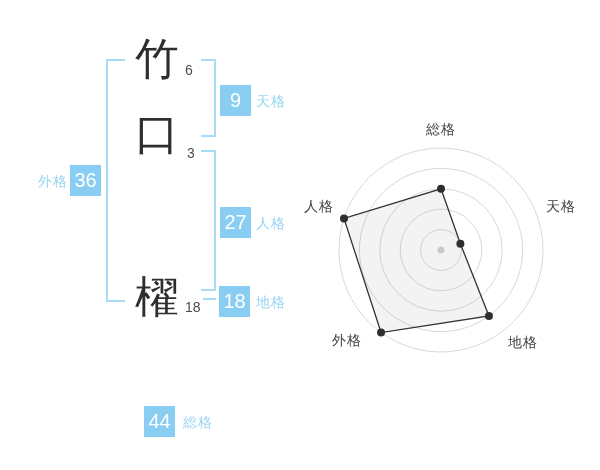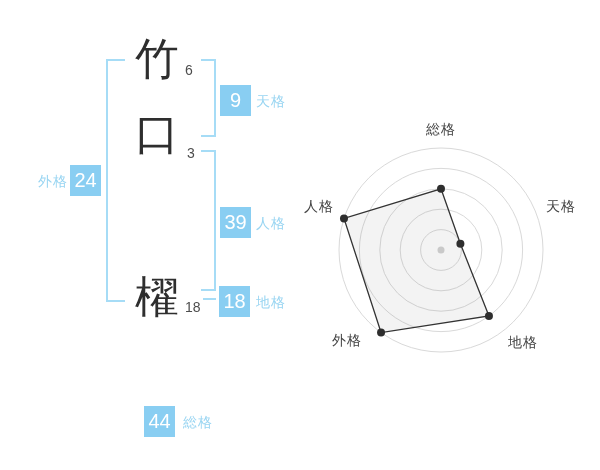--- a/index.html
+++ b/index.html
@@ -55,28 +55,28 @@
   <div class="stroke-num" style="left:185px;top:300px">18</div>
 
   <div class="bracket bracket-left" id="bracket-gaikaku"></div>
   <div class="bracket bracket-right" id="bracket-tenkaku"></div>
   <div class="bracket bracket-right" id="bracket-jinkaku"></div>
   <div class="tick-chikaku"></div>
 
   <div class="value-box" style="left:220px;top:85px">9</div>
   <div class="cat-label" style="left:256px;top:94px">天格</div>
 
-  <div class="value-box" style="left:220px;top:207px">39</div>
+  <div class="value-box" style="left:220px;top:207px">27</div>
   <div class="cat-label" style="left:256px;top:216px">人格</div>
 
   <div class="value-box" style="left:219px;top:286px">18</div>
   <div class="cat-label" style="left:256px;top:295px">地格</div>
 
   <div class="cat-label" style="left:38px;top:174px">外格</div>
-  <div class="value-box" style="left:70px;top:165px">24</div>
+  <div class="value-box" style="left:70px;top:165px">36</div>
 
   <div class="value-box" style="left:144px;top:406px">44</div>
   <div class="cat-label" style="left:183px;top:415px">総格</div>
 
   <svg id="radar-svg" width="600" height="470" viewBox="0 0 600 470">
       <circle cx="441" cy="250" r="102" fill="none" stroke="#d9d9d9" stroke-width="1"></circle>
       <circle cx="441" cy="250" r="81.6" fill="none" stroke="#d9d9d9" stroke-width="1"></circle>
       <circle cx="441" cy="250" r="61.2" fill="none" stroke="#d9d9d9" stroke-width="1"></circle>
       <circle cx="441" cy="250" r="40.8" fill="none" stroke="#d9d9d9" stroke-width="1"></circle>
       <circle cx="441" cy="250" r="20.4" fill="none" stroke="#d9d9d9" stroke-width="1"></circle>

